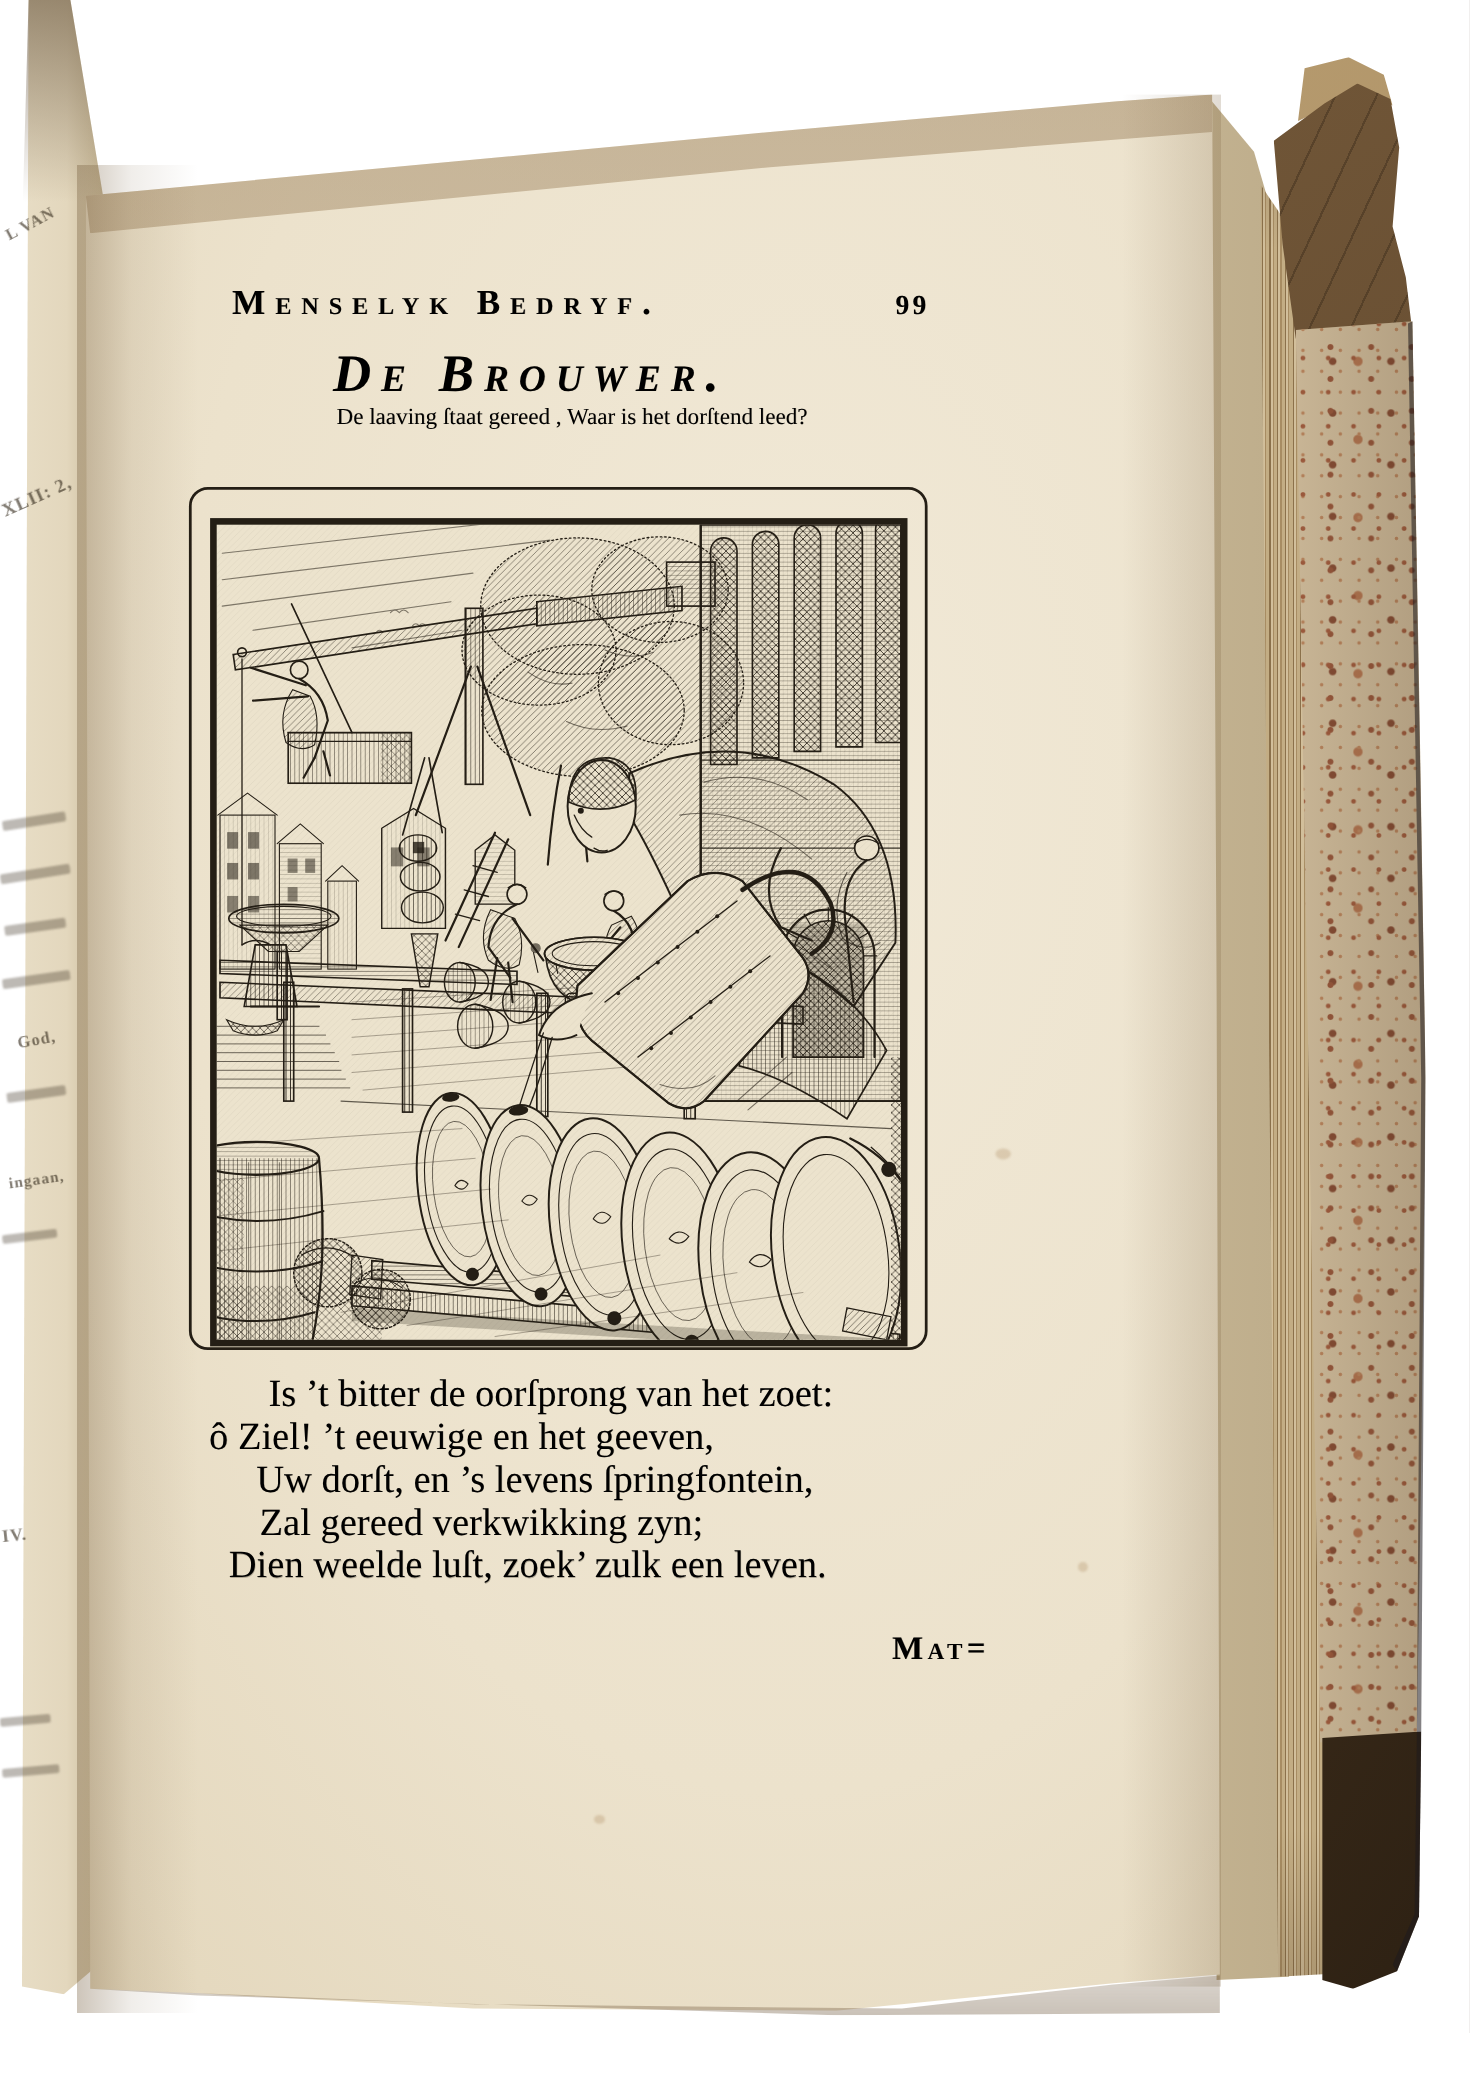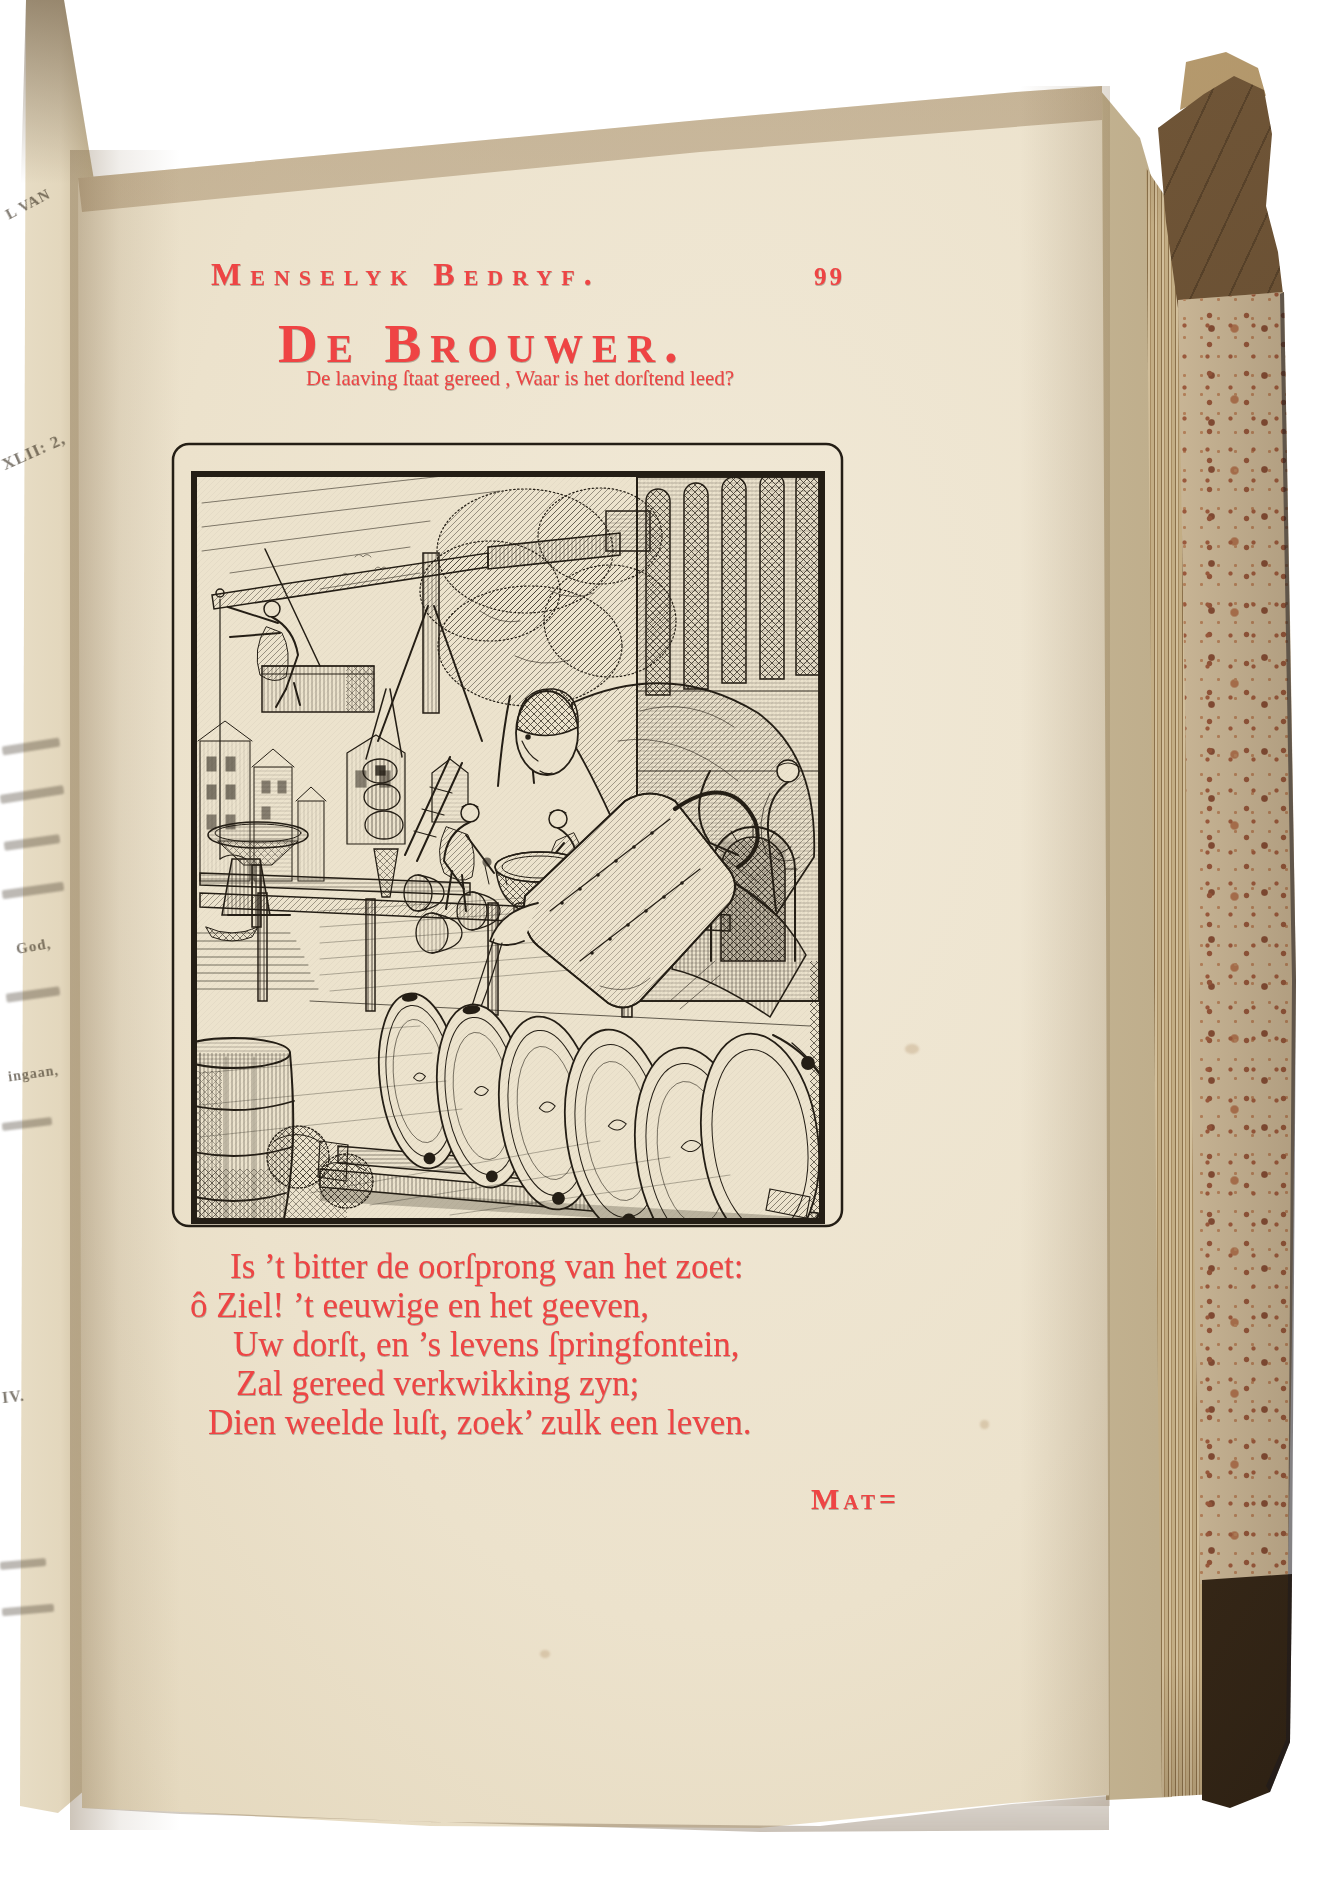--- a/index.html
+++ b/index.html
@@ -28,26 +28,26 @@
   .page-gutter{left:70px;top:150px;width:110px;height:1680px;
     background:linear-gradient(90deg,rgba(110,85,52,.34),rgba(110,85,52,.10) 45%,rgba(110,85,52,0));}
   .page-right-shade{left:1020px;top:86px;width:90px;height:1720px;
     background:linear-gradient(90deg,rgba(120,95,60,0),rgba(120,95,60,.22));}
   .page-botedge{left:60px;top:1760px;width:1060px;height:130px;
     clip-path:polygon(22px 48px,370px 62px,760px 66px,952px 44px,1049px 36px,1049px 70px,700px 72px,120px 54px);
     background:linear-gradient(180deg,rgba(95,70,40,.12),rgba(95,70,40,.5));filter:blur(1.5px);}
   .fox{position:absolute;border-radius:50%;background:rgba(160,120,70,.25);filter:blur(1px);}
 
   
-  .ink{color:#ef4444;text-shadow:.4px .5px 0 rgba(43,35,24,.30);}
+  .ink{color:#000000;text-shadow:.4px .5px 0 rgba(43,35,24,.30);}
   .runhead{left:211px;top:256px;width:634px;display:flex;justify-content:space-between;align-items:baseline;}
   .runhead .t{font-variant:small-caps;font-size:32px;letter-spacing:9px;font-weight:bold;}
   .runhead .n{font-size:25px;letter-spacing:3px;font-weight:bold;}
   .title{left:145px;top:312px;width:675px;text-align:center;font-variant:small-caps;
-         font-size:55px;letter-spacing:9px;font-weight:bold;}
+         font-size:48px;letter-spacing:9px;font-weight:bold;font-style:italic;}
   .motto{left:150px;top:366px;width:740px;text-align:center;font-size:21px;}
   .poem{left:196px;top:1247px;width:720px;}
   .poem div{font-size:35px;line-height:39px;white-space:nowrap;}
   .catchword{left:740px;top:1482px;width:160px;text-align:right;font-variant:small-caps;
              font-size:30px;letter-spacing:4px;font-weight:bold;}
 
   
   .plate{left:170px;top:441px;width:675px;height:788px;}
   .plate svg{display:block;}
 
@@ -438,21 +438,21 @@
         <rect x="27" y="728" width="150" height="49" fill="url(#p-xh)" fill-opacity=".55" stroke="none"></rect>
         <rect x="640" y="520" width="9" height="257" fill="url(#p-xh)" fill-opacity=".8" stroke="none"></rect>
         <path d="M600 748l40 8l-4 21l-40 -8z" fill="url(#p-dl)" fill-opacity=".6" stroke-width="1.2"></path>
 
         <rect x="27" y="36" width="622" height="741" fill="url(#p-dl)" fill-opacity=".05" stroke="none"></rect>
       </g>
     </svg>
   </div>
 
   <div class="abs poem ink">
-    <div style="margin-left:34px">Is ’t bitter de oorſprong van het zoet:</div>
+    <div style="margin-left:48px">Is ’t bitter de oorſprong van het zoet:</div>
     <div style="margin-left:-6px">ô Ziel! ’t eeuwige en het geeven,</div>
     <div style="margin-left:37px">Uw dorſt, en ’s levens ſpringfontein,</div>
     <div style="margin-left:40px">Zal gereed verkwikking zyn;</div>
     <div style="margin-left:12px">Dien weelde luſt, zoek’ zulk een leven.</div>
   </div>
 
   <div class="abs catchword ink">Mat=</div>
 
 </div>
 

